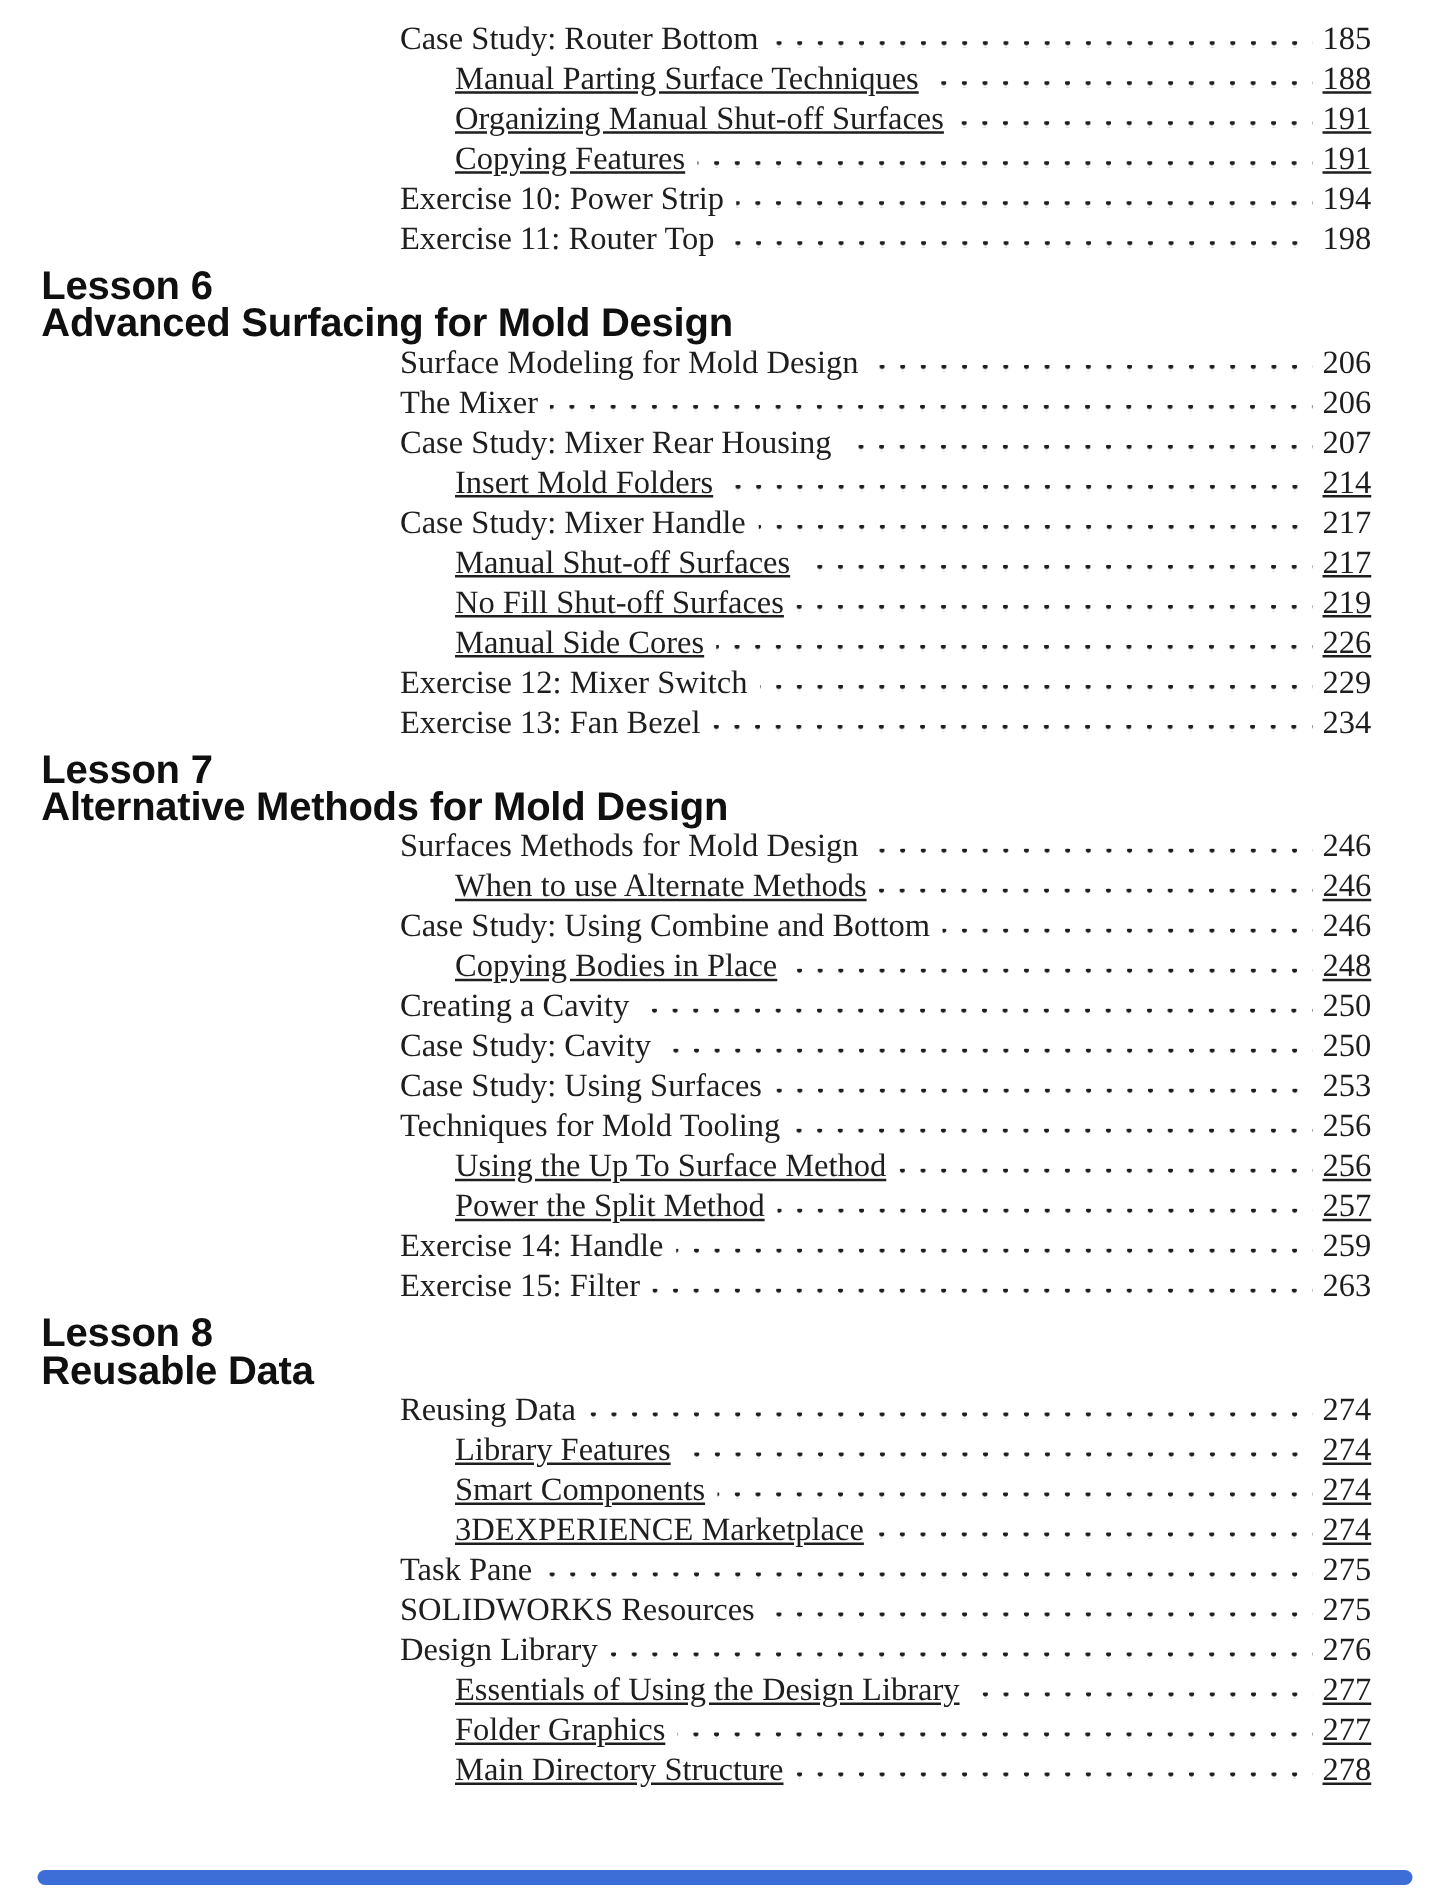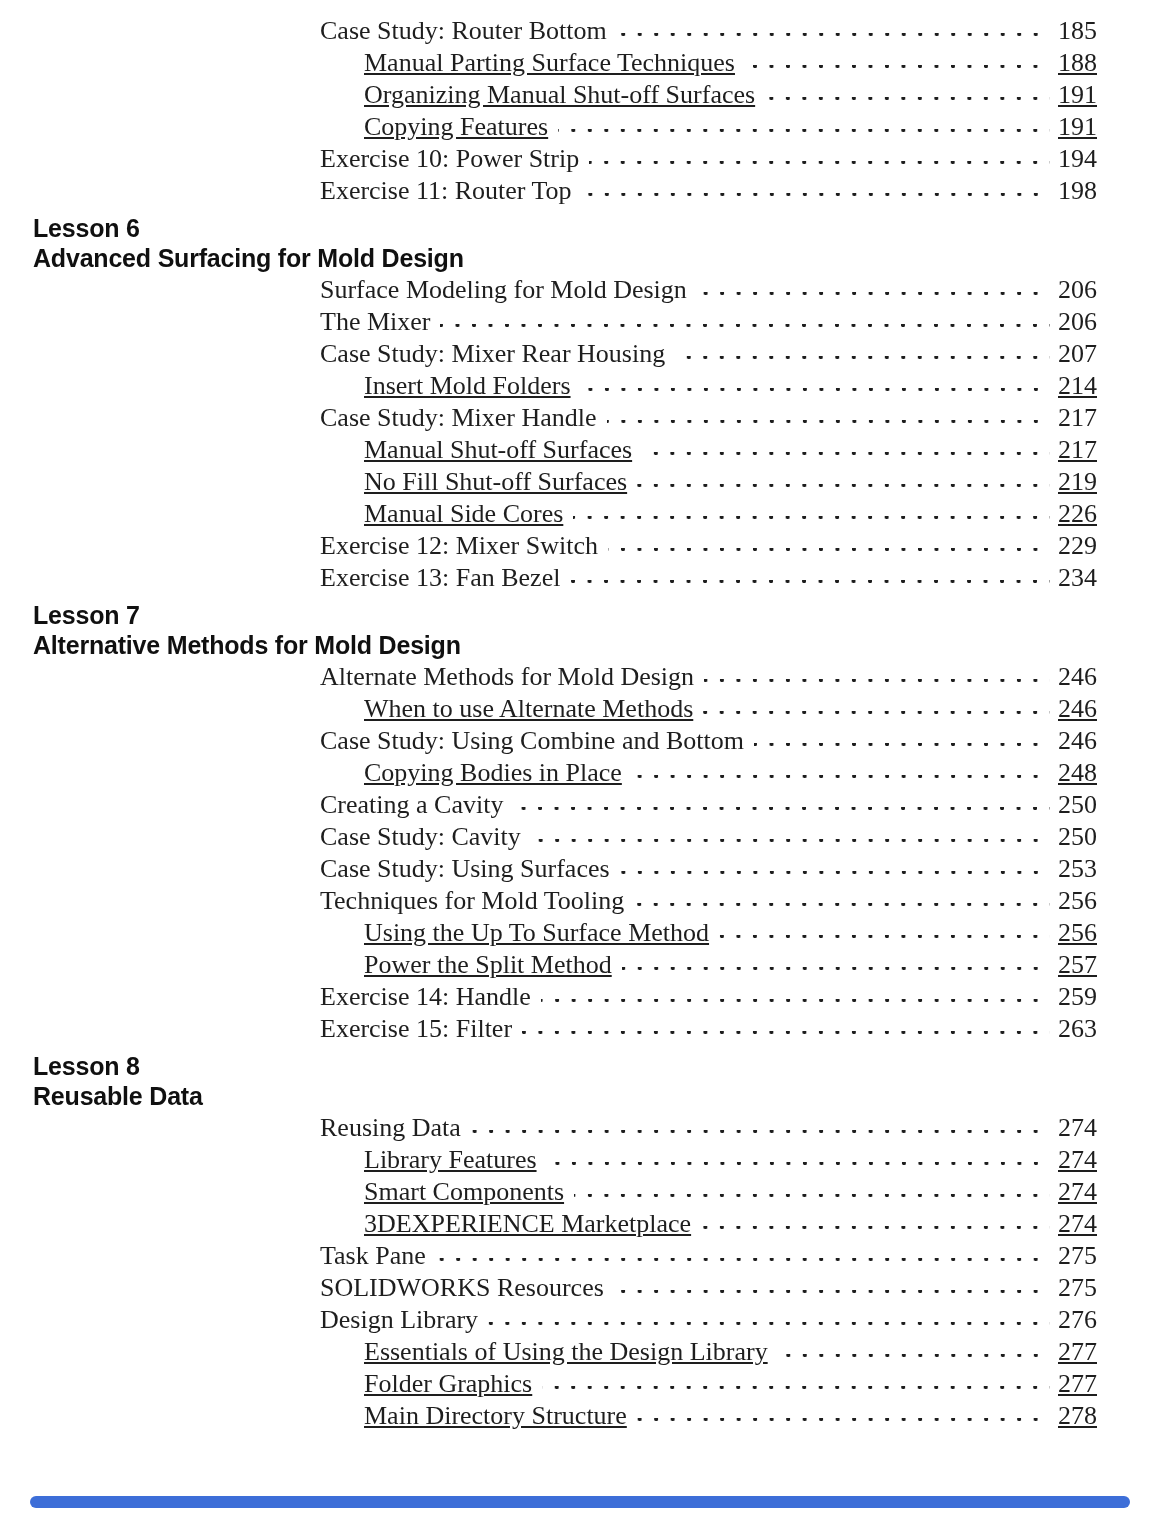--- a/index.html
+++ b/index.html
@@ -37,21 +37,21 @@
     background-repeat: repeat-x;
     background-position: right 0 bottom 1px;
   }
   .pg { width: 42px; text-align: right; }
 
   
   .lesson {
     margin: 6px 0 1px 33px;
     font-family: "Liberation Sans", sans-serif;
     font-weight: 700;
-    font-size: 25px;
+    font-size: 32px;
     line-height: 30px;
     color: #101010;
     letter-spacing: -0.2px;
   }
 
   
   .scrollbar {
     position: absolute;
     left: 30px;
     top: 1496px;
@@ -166,21 +166,21 @@
     <span class="leader"></span>
     <span class="pg">234</span>
   </div>
 
   <div class="lesson">
     <div>Lesson 7</div>
     <div>Alternative Methods for Mold Design</div>
   </div>
 
   <div class="row lvl1">
-    <span class="t">Alternate Methods for Mold Design</span>
+    <span class="t">Surfaces Methods for Mold Design</span>
     <span class="leader"></span>
     <span class="pg">246</span>
   </div>
 
   <div class="row lvl2">
     <span class="t">When to use Alternate Methods</span>
     <span class="leader"></span>
     <span class="pg">246</span>
   </div>
 

